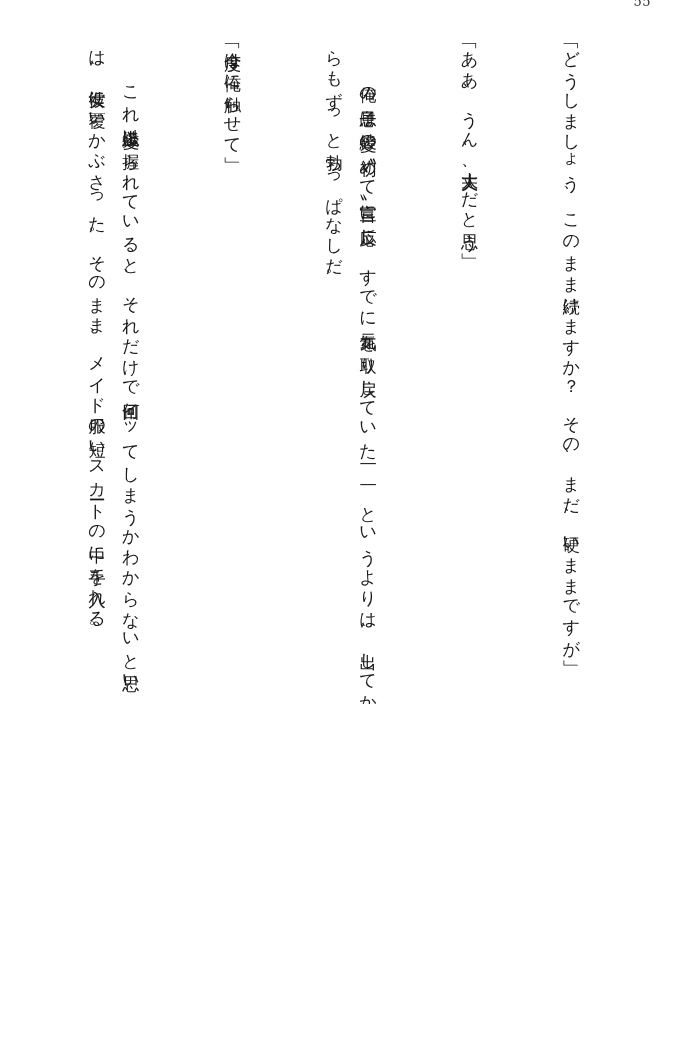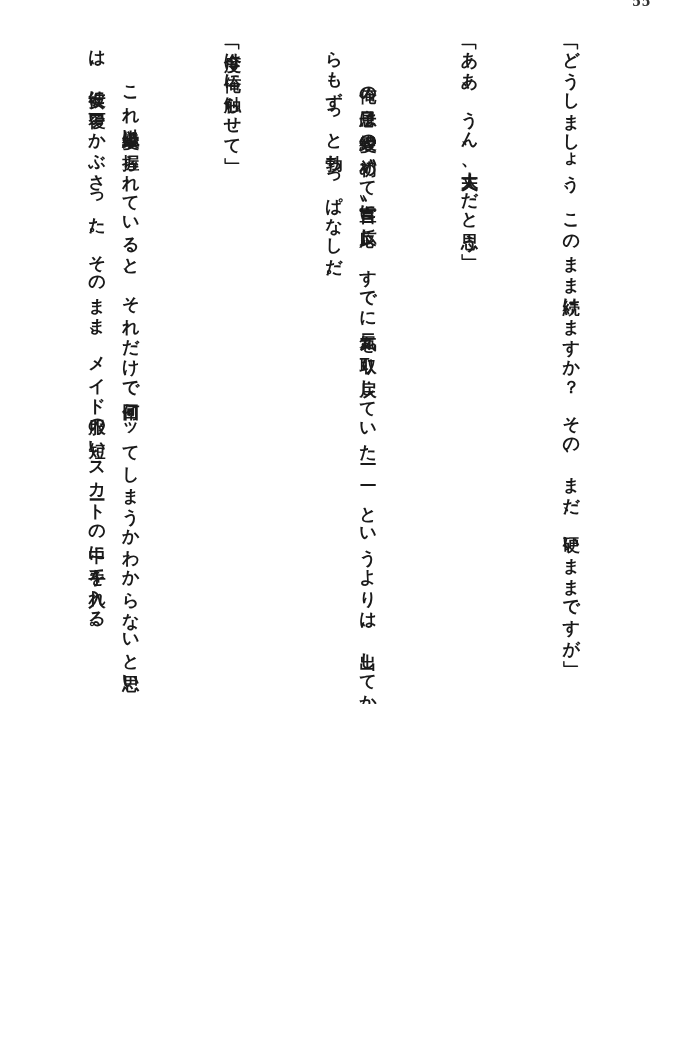--- a/index.html
+++ b/index.html
@@ -13,21 +13,20 @@
     font-family: "DejaVu Serif", "Liberation Serif", serif;
     color: #1a1a1a;
     overflow: hidden;
   }
   .page {
     position: relative;
     width: 679px;
     height: 762px;
     background: #ffffff;
     box-sizing: border-box;
-    font-weight: bold;
   }
   .page-number {
     position: absolute;
     top: -6px;
     right: 28px;
     font-size: 13px;
     color: #333;
     letter-spacing: 0.5px;
   }
   .text-frame {

